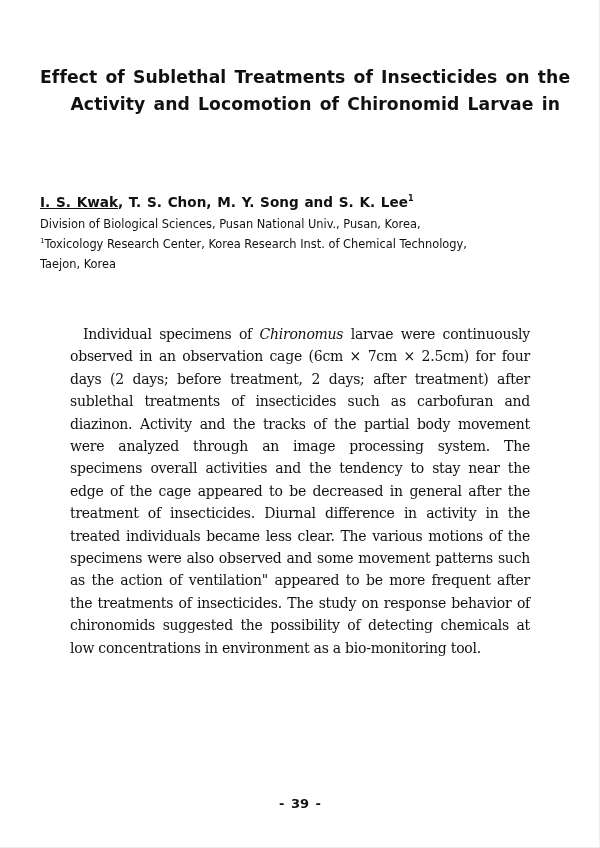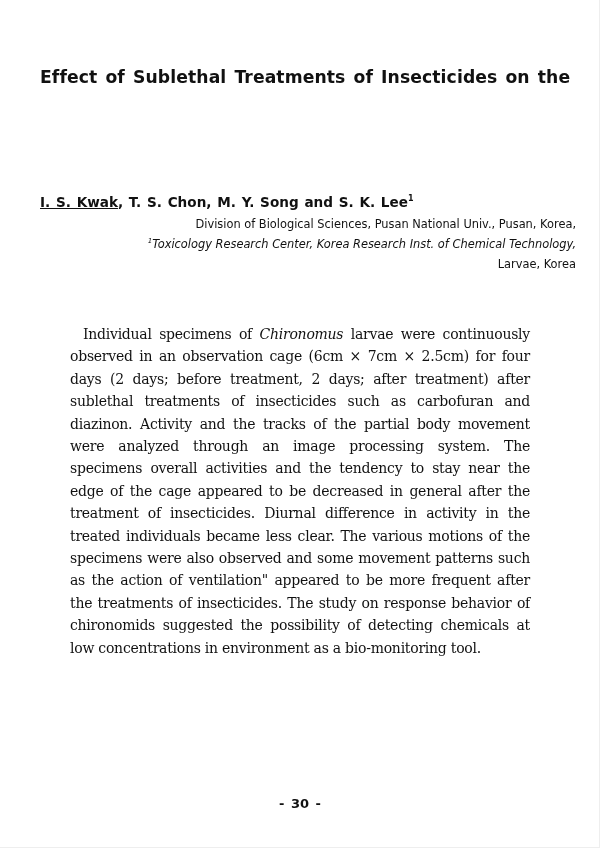--- a/index.html
+++ b/index.html
@@ -41,31 +41,31 @@
       font-weight: bold;
       font-size: 13.6px;
       line-height: 20px;
       word-spacing: 1px;
       white-space: nowrap;
     }
     .authors .presenter { text-decoration: underline; }
     .authors sup { font-size: 8px; vertical-align: 6px; line-height: 0; }
     .affil {
       position: absolute;
-      left: 56px;
+      left: 40px;
       width: 520px;
-      text-align: right;
+      text-align: left;
       font-family: "DejaVu Sans", sans-serif;
       font-size: 11.4px;
       line-height: 20px;
       white-space: nowrap;
     }
     .affil sup { font-size: 7px; vertical-align: 5px; line-height: 0; }
     .affil-1 { top: 214px; }
-    .affil-2 { top: 234px; font-style: italic; }
+    .affil-2 { top: 234px; }
     .affil-3 { top: 254px; }
     .abstract {
       position: absolute;
       left: 62px;
       top: 315px;
       width: 460px;
       font-family: "DejaVu Serif", serif;
       font-size: 14px;
       line-height: 22.4px;
       text-align: justify;
@@ -85,23 +85,24 @@
       font-size: 13px;
       line-height: 18px;
       word-spacing: 2px;
     }
   </style>
 </head>
 <body>
 
 <h1 class="title">
   <span>Effect of Sublethal Treatments of Insecticides on the</span>
+  <span>Activity and Locomotion of Chironomid Larvae in</span>
 </h1>
 
 <div class="authors"><span class="presenter">I. S. Kwak</span><span>, T. S. Chon, M. Y. Song and S. K. Lee</span><sup>1</sup></div>
 
 <div class="affil affil-1">Division of Biological Sciences, Pusan National Univ., Pusan, Korea,</div>
 <div class="affil affil-2"><sup>1</sup><span>Toxicology Research Center, Korea Research Inst. of Chemical Technology,</span></div>
-<div class="affil affil-3">Larvae, Korea</div>
+<div class="affil affil-3">Taejon, Korea</div>
 
 <p class="abstract"><span>Individual specimens of </span><em>Chironomus</em><span> larvae were continuously observed in an observation cage (6cm × 7cm × 2.5cm) for four days (2 days; before treatment, 2 days; after treatment) after sublethal treatments of insecticides such as carbofuran and diazinon. Activity and the tracks of the partial body movement were analyzed through an image processing system. The specimens overall activities and the tendency to stay near the edge of the cage appeared to be decreased in general after the treatment of insecticides. Diurnal difference in activity in the treated individuals became less clear. The various motions of the specimens were also observed and some movement patterns such as the action of ventilation" appeared to be more frequent after the treatments of insecticides. The study on response behavior of chironomids suggested the possibility of detecting chemicals at low concentrations in environment as a bio-monitoring tool.</span></p>
 
-<div class="page-number">- 30 -</div>
+<div class="page-number">- 39 -</div>
 
 </body></html>

